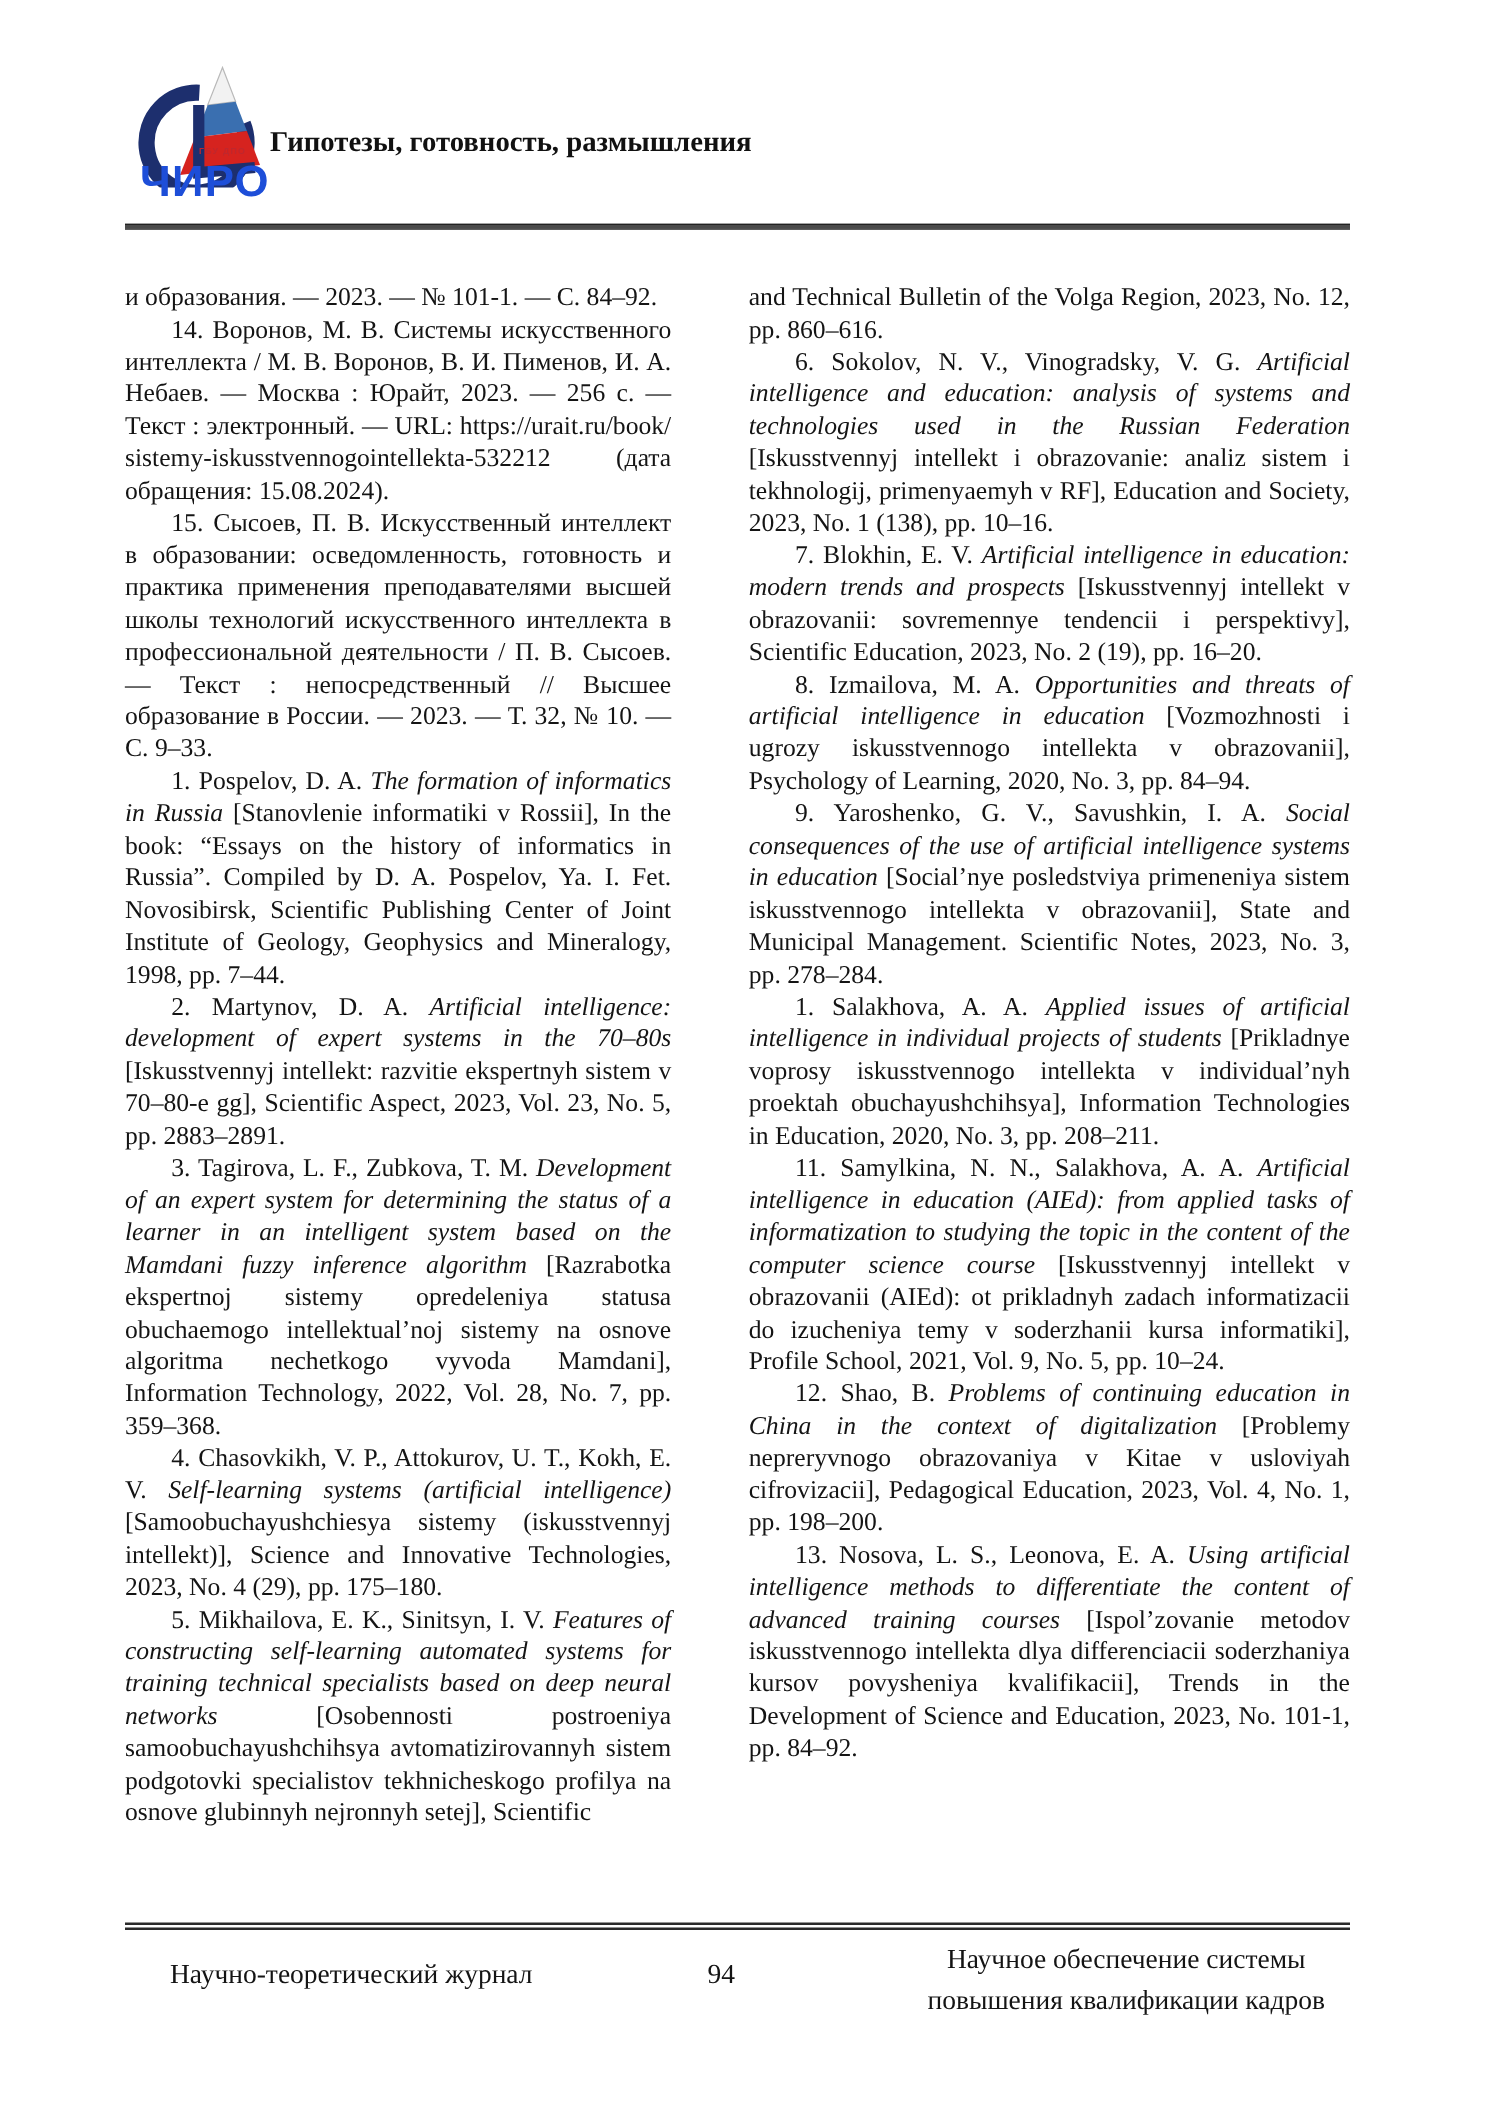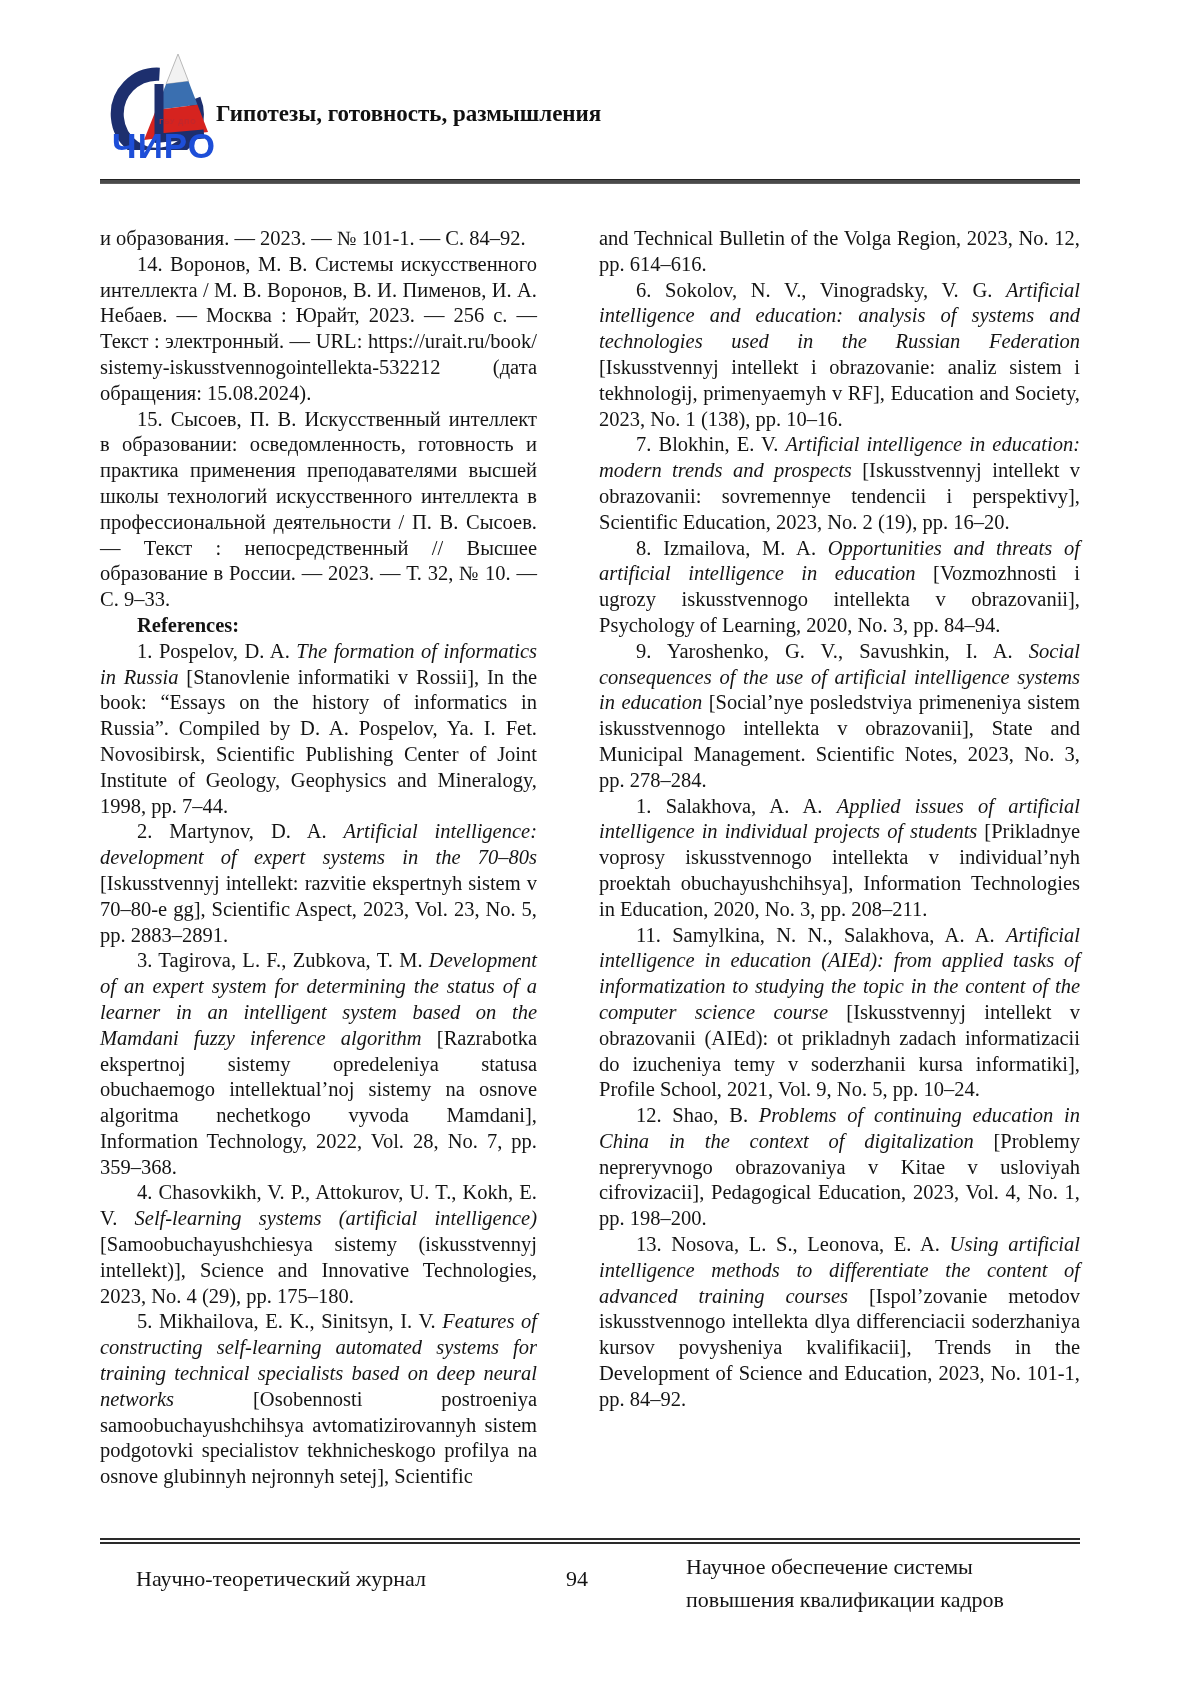--- a/index.html
+++ b/index.html
@@ -54,21 +54,21 @@
   .rule-bottom{
     position:absolute;left:100px;top:1538px;width:980px;height:2px;
     background:#fff;border-top:2px solid #2a2a2a;border-bottom:2px solid #2a2a2a;
   }
   .footer{
     position:absolute;left:100px;top:1550px;width:980px;
     display:flex;align-items:flex-start;font-size:22px;margin-left:36px;
   }
   .footer-left{flex:1;text-align:left;padding-top:16px;}
   .footer-page{width:120px;text-align:left;padding-top:16px;}
-  .footer-right{flex:1;text-align:left;line-height:33px;}
+  .footer-right{flex:1;text-align:center;line-height:33px;}
 </style>
 </head>
 <body>
 
 <div class="page">
 
   <div class="logo">
     <svg width="132" height="100" viewBox="0 0 132 100">
 
       <path d="M 96.3 49.1 A 40 40 0 1 1 61.5 24.2" fill="none" stroke="#1d2f6e" stroke-width="13" stroke-linecap="butt"></path>
@@ -85,29 +85,28 @@
 
   <div class="header-title">Гипотезы, готовность, размышления</div>
 
   <div class="rule-top"></div>
 
   <div class="columns">
     <div class="col col-left">
         <p class="para"><span>и образования. — 2023. — № 101-1. — С. 84–92.</span></p>
         <p class="para ind"><span>14. Воронов, М. В. Системы искусственного интеллекта / М. В. Воронов, В. И. Пименов, И. А. Небаев. — Москва : Юрайт, 2023. — 256 с. — Текст : электронный. — URL: </span><span class="brk">https://urait.ru/book/sistemy-iskusstvennogointellekta-532212</span><span> (дата обращения: 15.08.2024).</span></p>
         <p class="para ind"><span>15. Сысоев, П. В. Искусственный интеллект в образовании: осведомленность, готовность и практика применения преподавателями высшей школы технологий искусственного интеллекта в профессиональной деятельности / П. В. Сысоев. — Текст : непосредственный // Высшее образование в России. — 2023. — Т. 32, № 10. — С. 9–33.</span></p>
-        <p class="para ind refs-heading"><span class="bold">References:</span></p>
         <p class="para ind"><span>1. Pospelov, D. A. </span><span class="it">The formation of informatics in Russia</span><span> [Stanovlenie informatiki v Rossii], In the book: “Essays on the history of informatics in Russia”. Compiled by D. A. Pospelov, Ya. I. Fet. Novosibirsk, Scientific Publishing Center of Joint Institute of Geology, Geophysics and Mineralogy, 1998, pp. 7–44.</span></p>
         <p class="para ind"><span>2. Martynov, D. A. </span><span class="it">Artificial intelligence: development of expert systems in the 70–80s</span><span> [Iskusstvennyj intellekt: razvitie ekspertnyh sistem v 70–80-e gg], Scientific Aspect, 2023, Vol. 23, No. 5, pp. 2883–2891.</span></p>
         <p class="para ind"><span>3. Tagirova, L. F., Zubkova, T. M. </span><span class="it">Development of an expert system for determining the status of a learner in an intelligent system based on the Mamdani fuzzy inference algorithm</span><span> [Razrabotka ekspertnoj sistemy opredeleniya statusa obuchaemogo intellektual’noj sistemy na osnove algoritma nechetkogo vyvoda Mamdani], Information Technology, 2022, Vol. 28, No. 7, pp. 359–368.</span></p>
         <p class="para ind"><span>4. Chasovkikh, V. P., Attokurov, U. T., Kokh, E. V. </span><span class="it">Self-learning systems (artificial intelligence)</span><span> [Samoobuchayushchiesya sistemy (iskusstvennyj intellekt)], Science and Innovative Technologies, 2023, No. 4 (29), pp. 175–180.</span></p>
         <p class="para ind"><span>5. Mikhailova, E. K., Sinitsyn, I. V. </span><span class="it">Features of constructing self-learning automated systems for training technical specialists based on deep neural networks</span><span> [Osobennosti postroeniya samoobuchayushchihsya avtomatizirovannyh sistem podgotovki specialistov tekhnicheskogo profilya na osnove glubinnyh nejronnyh setej], Scientific</span></p>
       </div>
     <div class="col col-right">
-        <p class="para"><span>and Technical Bulletin of the Volga Region, 2023, No. 12, pp. 614–616.</span></p>
+        <p class="para"><span>and Technical Bulletin of the Volga Region, 2023, No. 12, pp. 860–616.</span></p>
         <p class="para ind"><span>6. Sokolov, N. V., Vinogradsky, V. G. </span><span class="it">Artificial intelligence and education: analysis of systems and technologies used in the Russian Federation</span><span> [Iskusstvennyj intellekt i obrazovanie: analiz sistem i tekhnologij, primenyaemyh v RF], Education and Society, 2023, No. 1 (138), pp. 10–16.</span></p>
         <p class="para ind"><span>7. Blokhin, E. V. </span><span class="it">Artificial intelligence in education: modern trends and prospects</span><span> [Iskusstvennyj intellekt v obrazovanii: sovremennye tendencii i perspektivy], Scientific Education, 2023, No. 2 (19), pp. 16–20.</span></p>
         <p class="para ind"><span>8. Izmailova, M. A. </span><span class="it">Opportunities and threats of artificial intelligence in education</span><span> [Vozmozhnosti i ugrozy iskusstvennogo intellekta v obrazovanii], Psychology of Learning, 2020, No. 3, pp. 84–94.</span></p>
         <p class="para ind"><span>9. Yaroshenko, G. V., Savushkin, I. A. </span><span class="it">Social consequences of the use of artificial intelligence systems in education</span><span> [Social’nye posledstviya primeneniya sistem iskusstvennogo intellekta v obrazovanii], State and Municipal Management. Scientific Notes, 2023, No. 3, pp. 278–284.</span></p>
         <p class="para ind"><span>1. Salakhova, A. A. </span><span class="it">Applied issues of artificial intelligence in individual projects of students</span><span> [Prikladnye voprosy iskusstvennogo intellekta v individual’nyh proektah obuchayushchihsya], Information Technologies in Education, 2020, No. 3, pp. 208–211.</span></p>
         <p class="para ind"><span>11. Samylkina, N. N., Salakhova, A. A. </span><span class="it">Artificial intelligence in education (AIEd): from applied tasks of informatization to studying the topic in the content of the computer science course</span><span> [Iskusstvennyj intellekt v obrazovanii (AIEd): ot prikladnyh zadach informatizacii do izucheniya temy v soderzhanii kursa informatiki], Profile School, 2021, Vol. 9, No. 5, pp. 10–24.</span></p>
         <p class="para ind"><span>12. Shao, B. </span><span class="it">Problems of continuing education in China in the context of digitalization</span><span> [Problemy nepreryvnogo obrazovaniya v Kitae v usloviyah cifrovizacii], Pedagogical Education, 2023, Vol. 4, No. 1, pp. 198–200.</span></p>
         <p class="para ind"><span>13. Nosova, L. S., Leonova, E. A. </span><span class="it">Using artificial intelligence methods to differentiate the content of advanced training courses</span><span> [Ispol’zovanie metodov iskusstvennogo intellekta dlya differenciacii soderzhaniya kursov povysheniya kvalifikacii], Trends in the Development of Science and Education, 2023, No. 101-1, pp. 84–92.</span></p>
       </div>
   </div>

